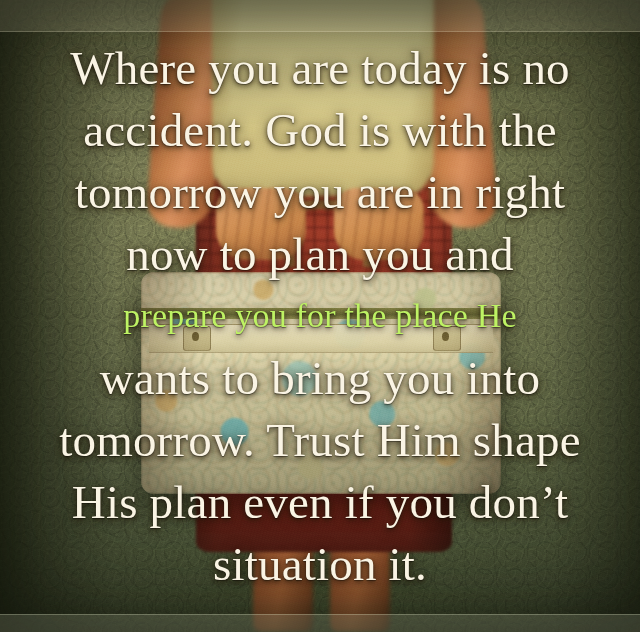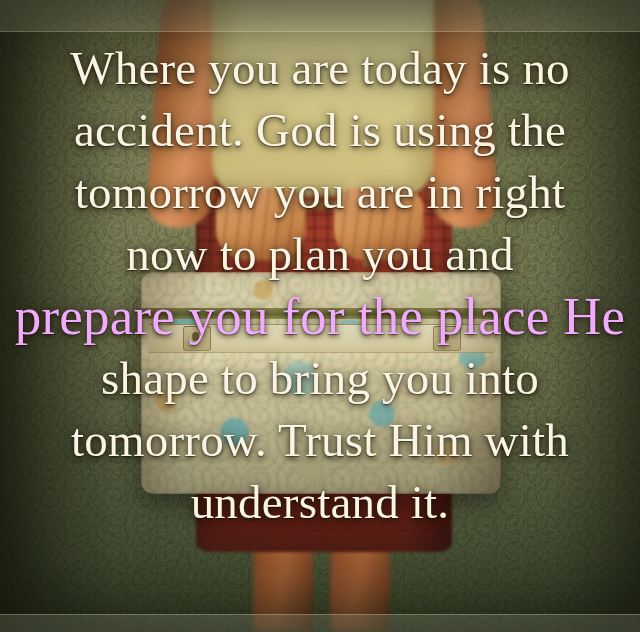--- a/index.html
+++ b/index.html
@@ -250,21 +250,21 @@
     font-size: 47px;
     line-height: 62px;
     letter-spacing: .2px;
     text-shadow:
       0 2px 5px rgba(30,20,8,.78),
       0 0 14px rgba(30,22,10,.55),
       0 1px 1px rgba(0,0,0,.45);
   }
   .qline { display: block; white-space: nowrap; }
   
-  .qline.wide { font-size: 53px; color: #f0abfc; }
+  .qline.wide { font-size: 34px; color: #bef264; }
 </style>
 </head>
 <body>
 
 <div id="stage">
 
   <div class="layer" id="bg-base"></div>
   <div class="layer" id="bg-speckle"></div>
 
   <div id="fig-leg-left"></div>
@@ -293,22 +293,23 @@
   <div class="layer" id="bg-grain"></div>
   <div class="layer" id="tone-wash"></div>
   <div class="layer" id="vignette"></div>
   <div class="layer" id="edge-dark"></div>
 
   <div id="band-top"></div>
   <div id="band-bottom"></div>
 
   <div id="quote">
     <span class="qline">Where you are today is no</span>
-    <span class="qline">accident. God is using the</span>
+    <span class="qline">accident. God is with the</span>
     <span class="qline">tomorrow you are in right</span>
     <span class="qline">now to plan you and</span>
     <span class="qline wide">prepare you for the place He</span>
-    <span class="qline">shape to bring you into</span>
-    <span class="qline">tomorrow. Trust Him with</span>
-    <span class="qline">understand it.</span>
+    <span class="qline">wants to bring you into</span>
+    <span class="qline">tomorrow. Trust Him shape</span>
+    <span class="qline">His plan even if you don’t</span>
+    <span class="qline">situation it.</span>
   </div>
 
 </div>
 
 </body></html>

